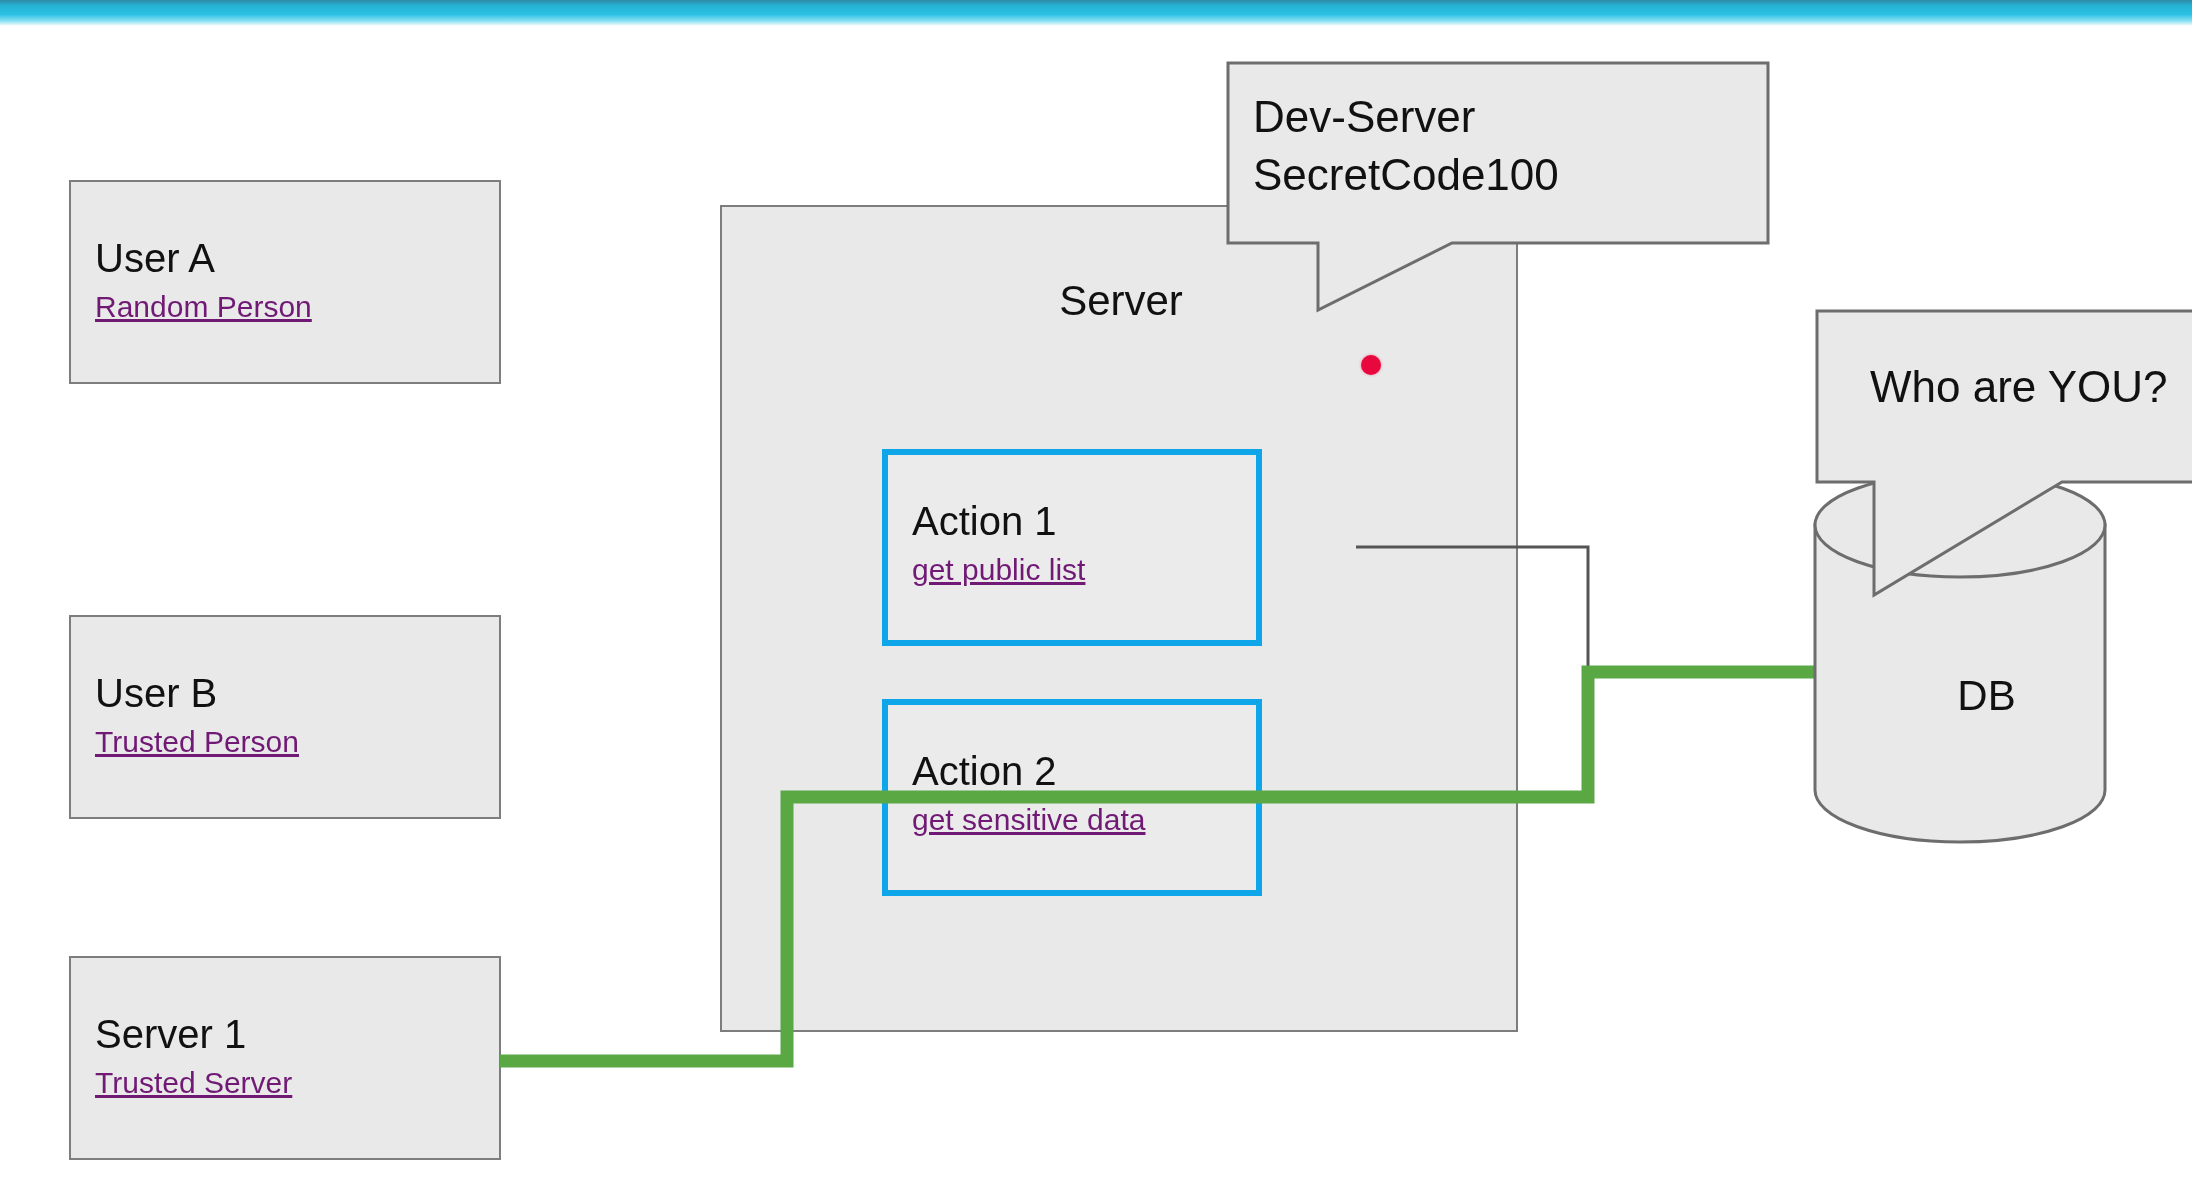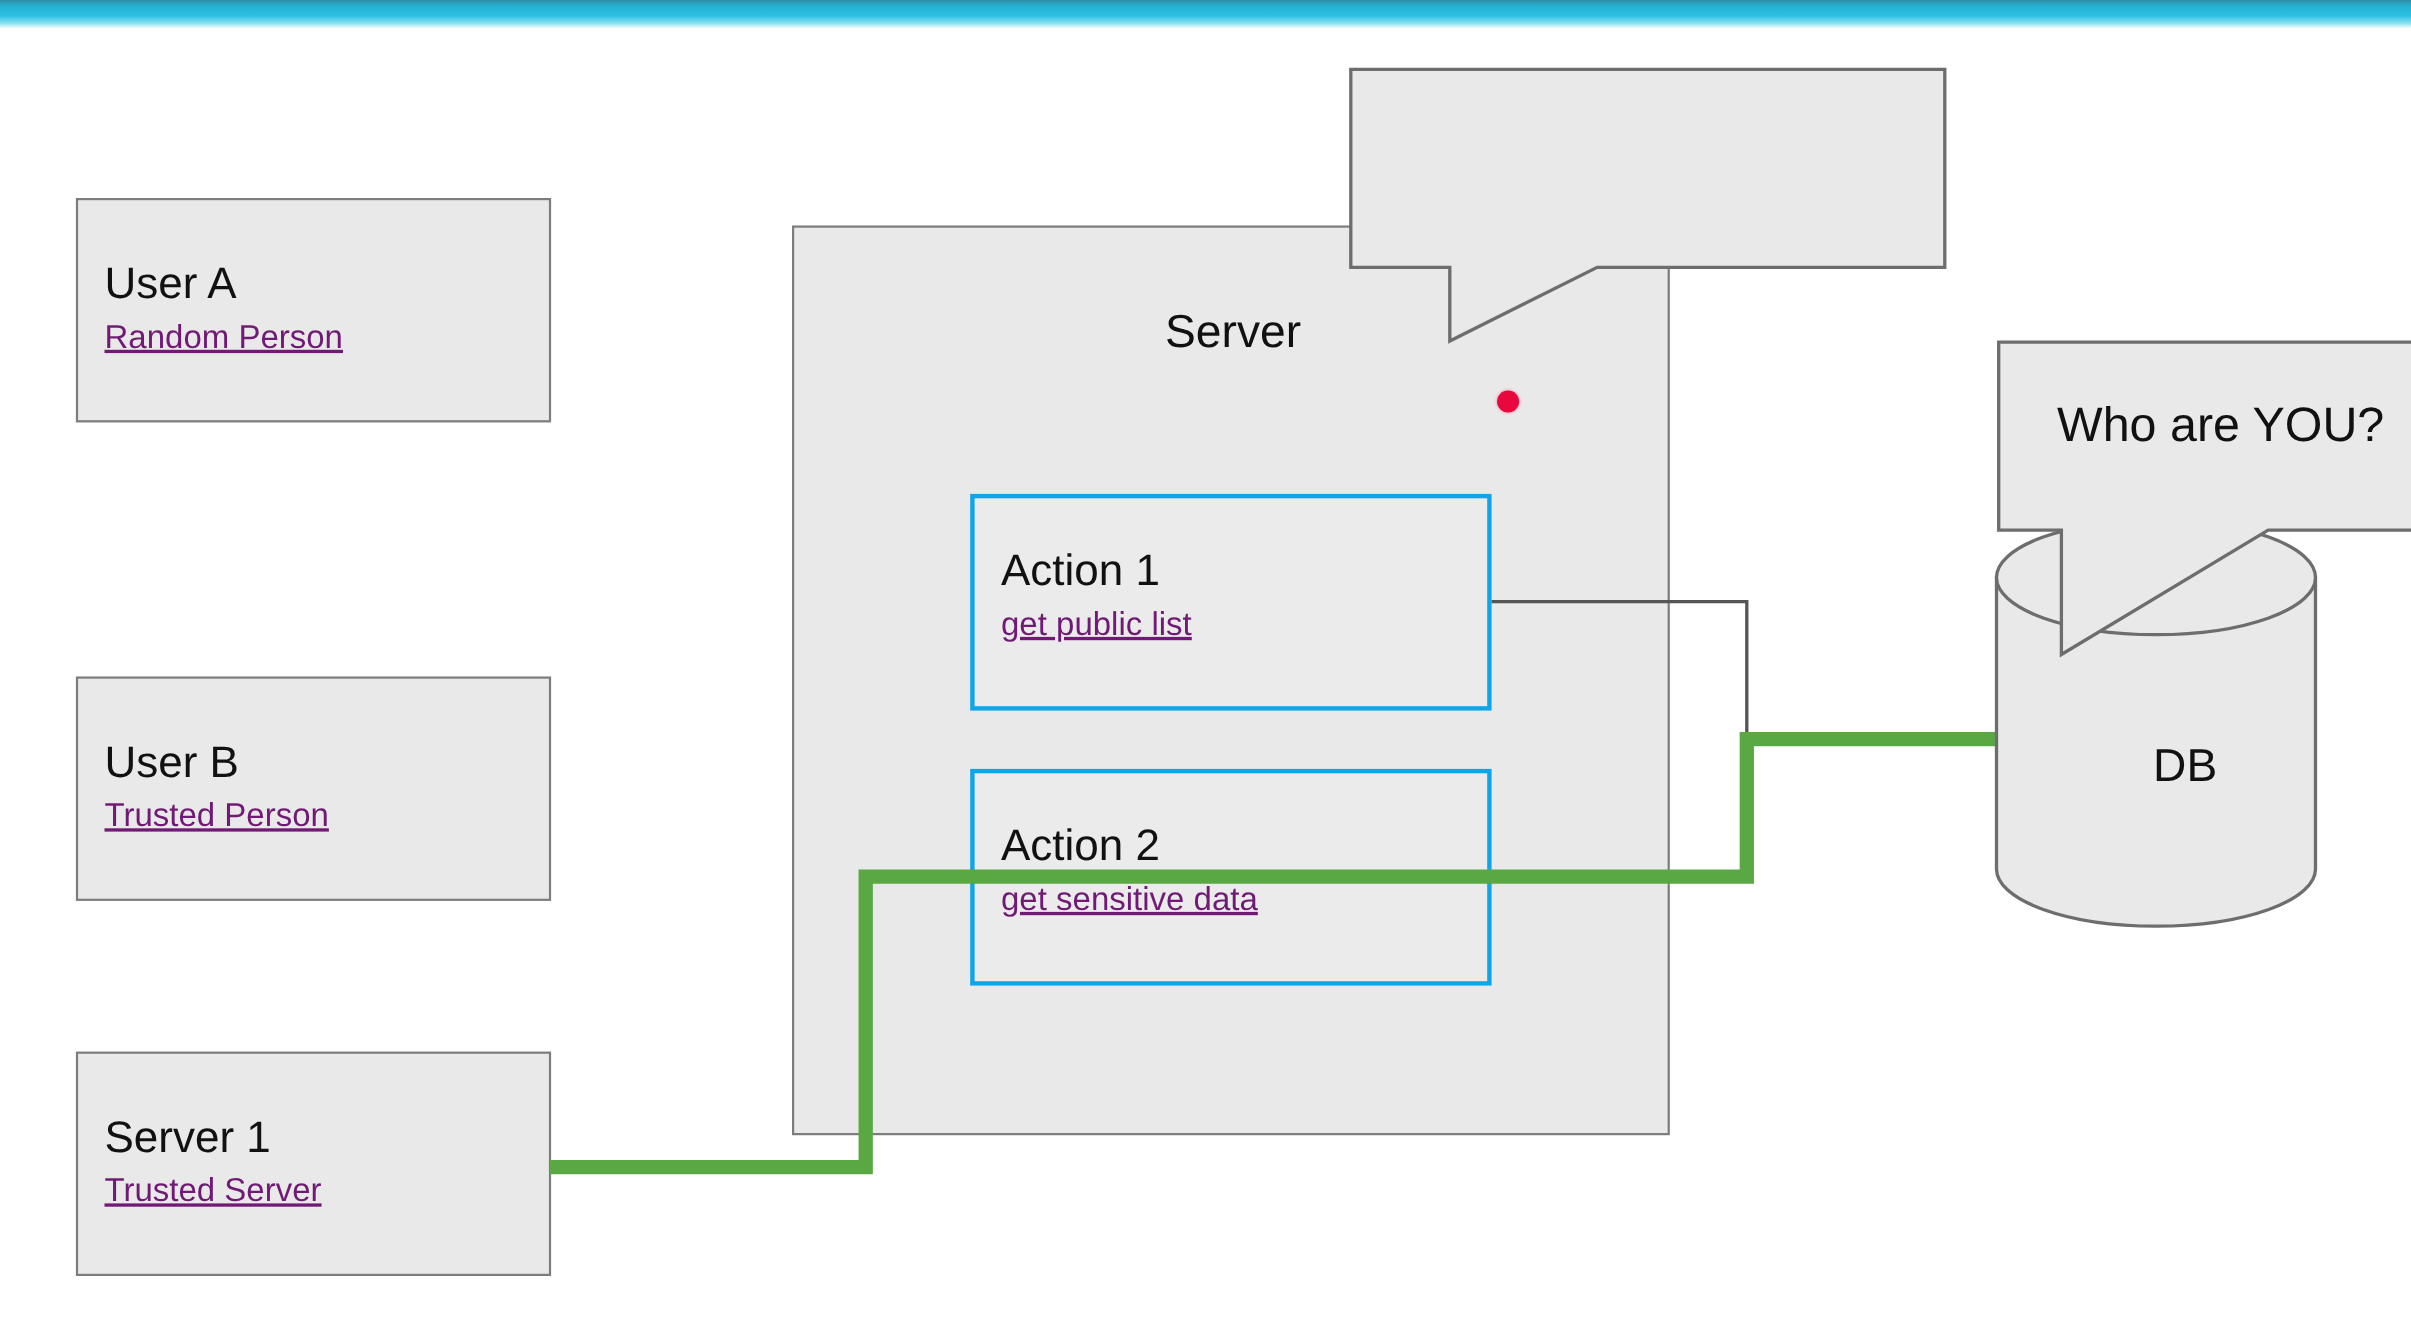--- a/index.html
+++ b/index.html
@@ -79,24 +79,24 @@
     position: absolute;
     left: 0; top: 70px;
     width: 798px;
     text-align: center;
     font-size: 42px;
     color: #111111;
   }
 
   
   .action {
-    width: 474px; height: 197px;
+    width: 380px; height: 197px;
     left: 882px;
     background: #ebebeb;
-    border: 4px solid #0ea5e9;
+    border: 6px solid #0ea5e9;
   }
   .action .title    { left: 24px; top: 44px; }
   .action .subtitle { left: 24px; top: 98px; }
   #action-1 { top: 449px; }
   #action-2 { top: 699px; }
 
   
   #cursor-dot {
     position: absolute;
     left: 1361px; top: 355px;
@@ -189,20 +189,24 @@
 
     <path d="M 1817 311
              L 2230 311
              L 2230 482
              L 2062 482
              L 1874 595
              L 1874 482
              L 1817 482 Z" fill="#e9e9e9" stroke="#6d6d6d" stroke-width="3" stroke-linejoin="miter"></path>
   </svg>
 
+  <div class="callout-text" id="dev-server-text">
+    <div>Dev-Server</div>
+    <div>SecretCode100</div>
+  </div>
 
   <div class="callout-text" id="who-are-you-text">Who are YOU?</div>
 
   <div id="db-label">DB</div>
 
   <div id="cursor-dot"></div>
 
 </div>
 
 </body></html>

